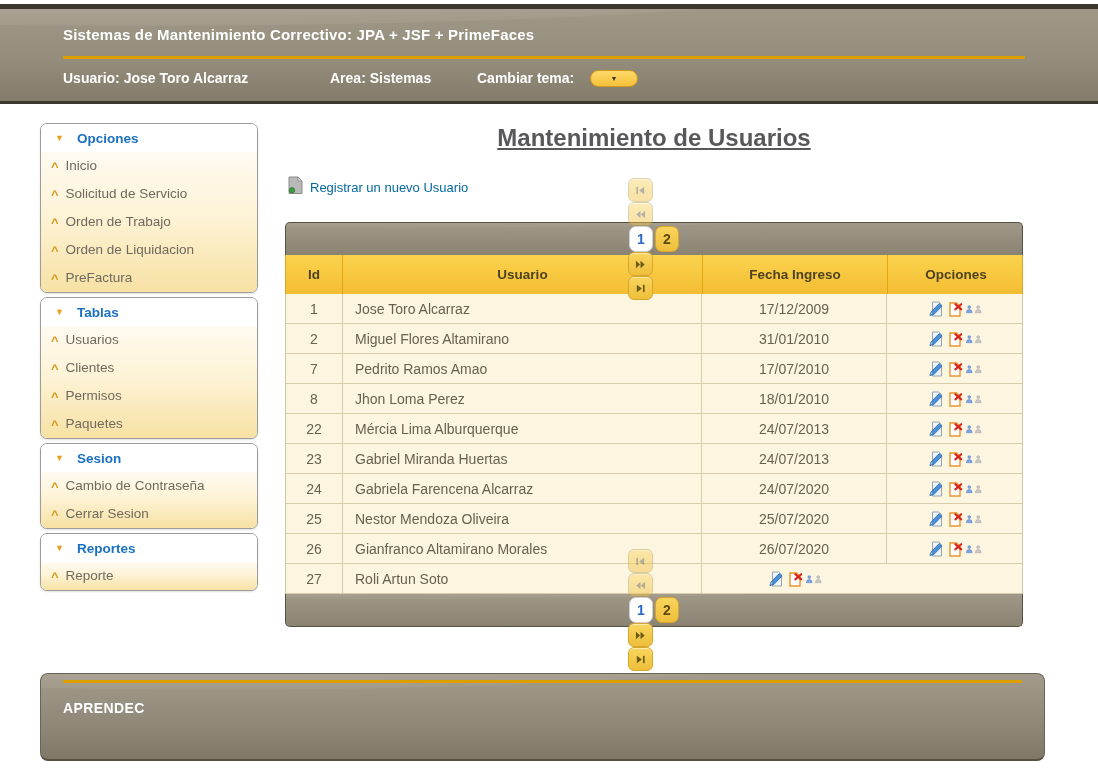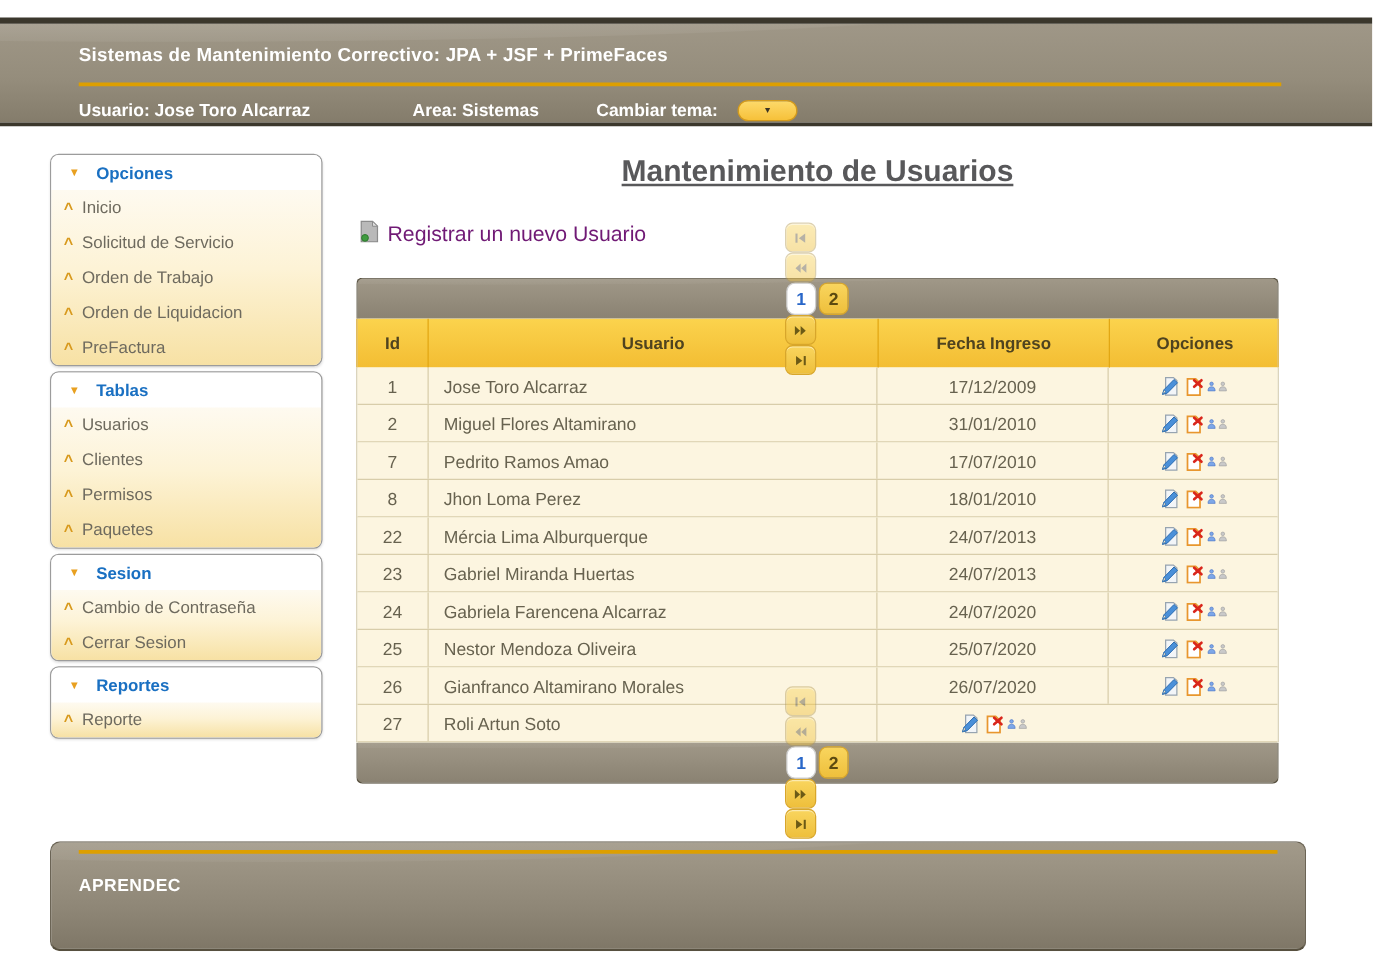--- a/index.html
+++ b/index.html
@@ -2,21 +2,21 @@
 <html><head>
 <meta charset="utf-8">
 <style>
   * { margin:0; padding:0; box-sizing:border-box; }
   html,body { background:#ffffff; }
   body { font-family:"Liberation Sans", sans-serif; }
   #app { position:relative; width:1098px; height:772px; background:#ffffff; overflow:hidden; }
 
   
   .app-header {
-    position:absolute; left:0; top:14px; width:1098px; height:87px;
+    position:absolute; left:0; top:4px; width:1098px; height:100px;
     background:
       radial-gradient(140% 95% at 12% -25%, rgba(255,255,255,.20) 0%, rgba(255,255,255,.06) 45%, rgba(255,255,255,0) 46%),
       linear-gradient(180deg, #9f9787 0%, #958d7c 55%, #847c6b 100%);
     border-top:5px solid #3b372c;
     border-bottom:3px solid #3b372c;
     text-align:right;
   }
   .header-title {
     position:absolute; left:63px; top:17px;
     color:#ffffff; font-size:15px; font-weight:bold; letter-spacing:.2px;
@@ -57,21 +57,21 @@
 
   
   .page-title {
     position:absolute; left:285px; top:124px; width:738px;
     text-align:center; color:#58585a; font-size:24px; font-weight:bold;text-decoration:underline;
   }
   .register-row {
     position:absolute; left:288px; top:176px;
     display:flex; align-items:center; gap:7px; cursor:pointer;
   }
-  .register-row .label { color:#701a75; font-size:17px; }
+  .register-row .label { color:#0369a1; font-size:13px; }
 
   
   .table-wrap { position:absolute; left:285px; top:222px; width:738px; }
   .paginator {
     height:33px; display:flex; align-items:center; justify-content:center; gap:4px;
     background:
       radial-gradient(160% 120% at 15% -40%, rgba(255,255,255,.16) 0%, rgba(255,255,255,.04) 45%, rgba(255,255,255,0) 46%),
       linear-gradient(180deg,#a09888 0%, #8a8272 100%);
     border:1px solid #57503f;
   }

